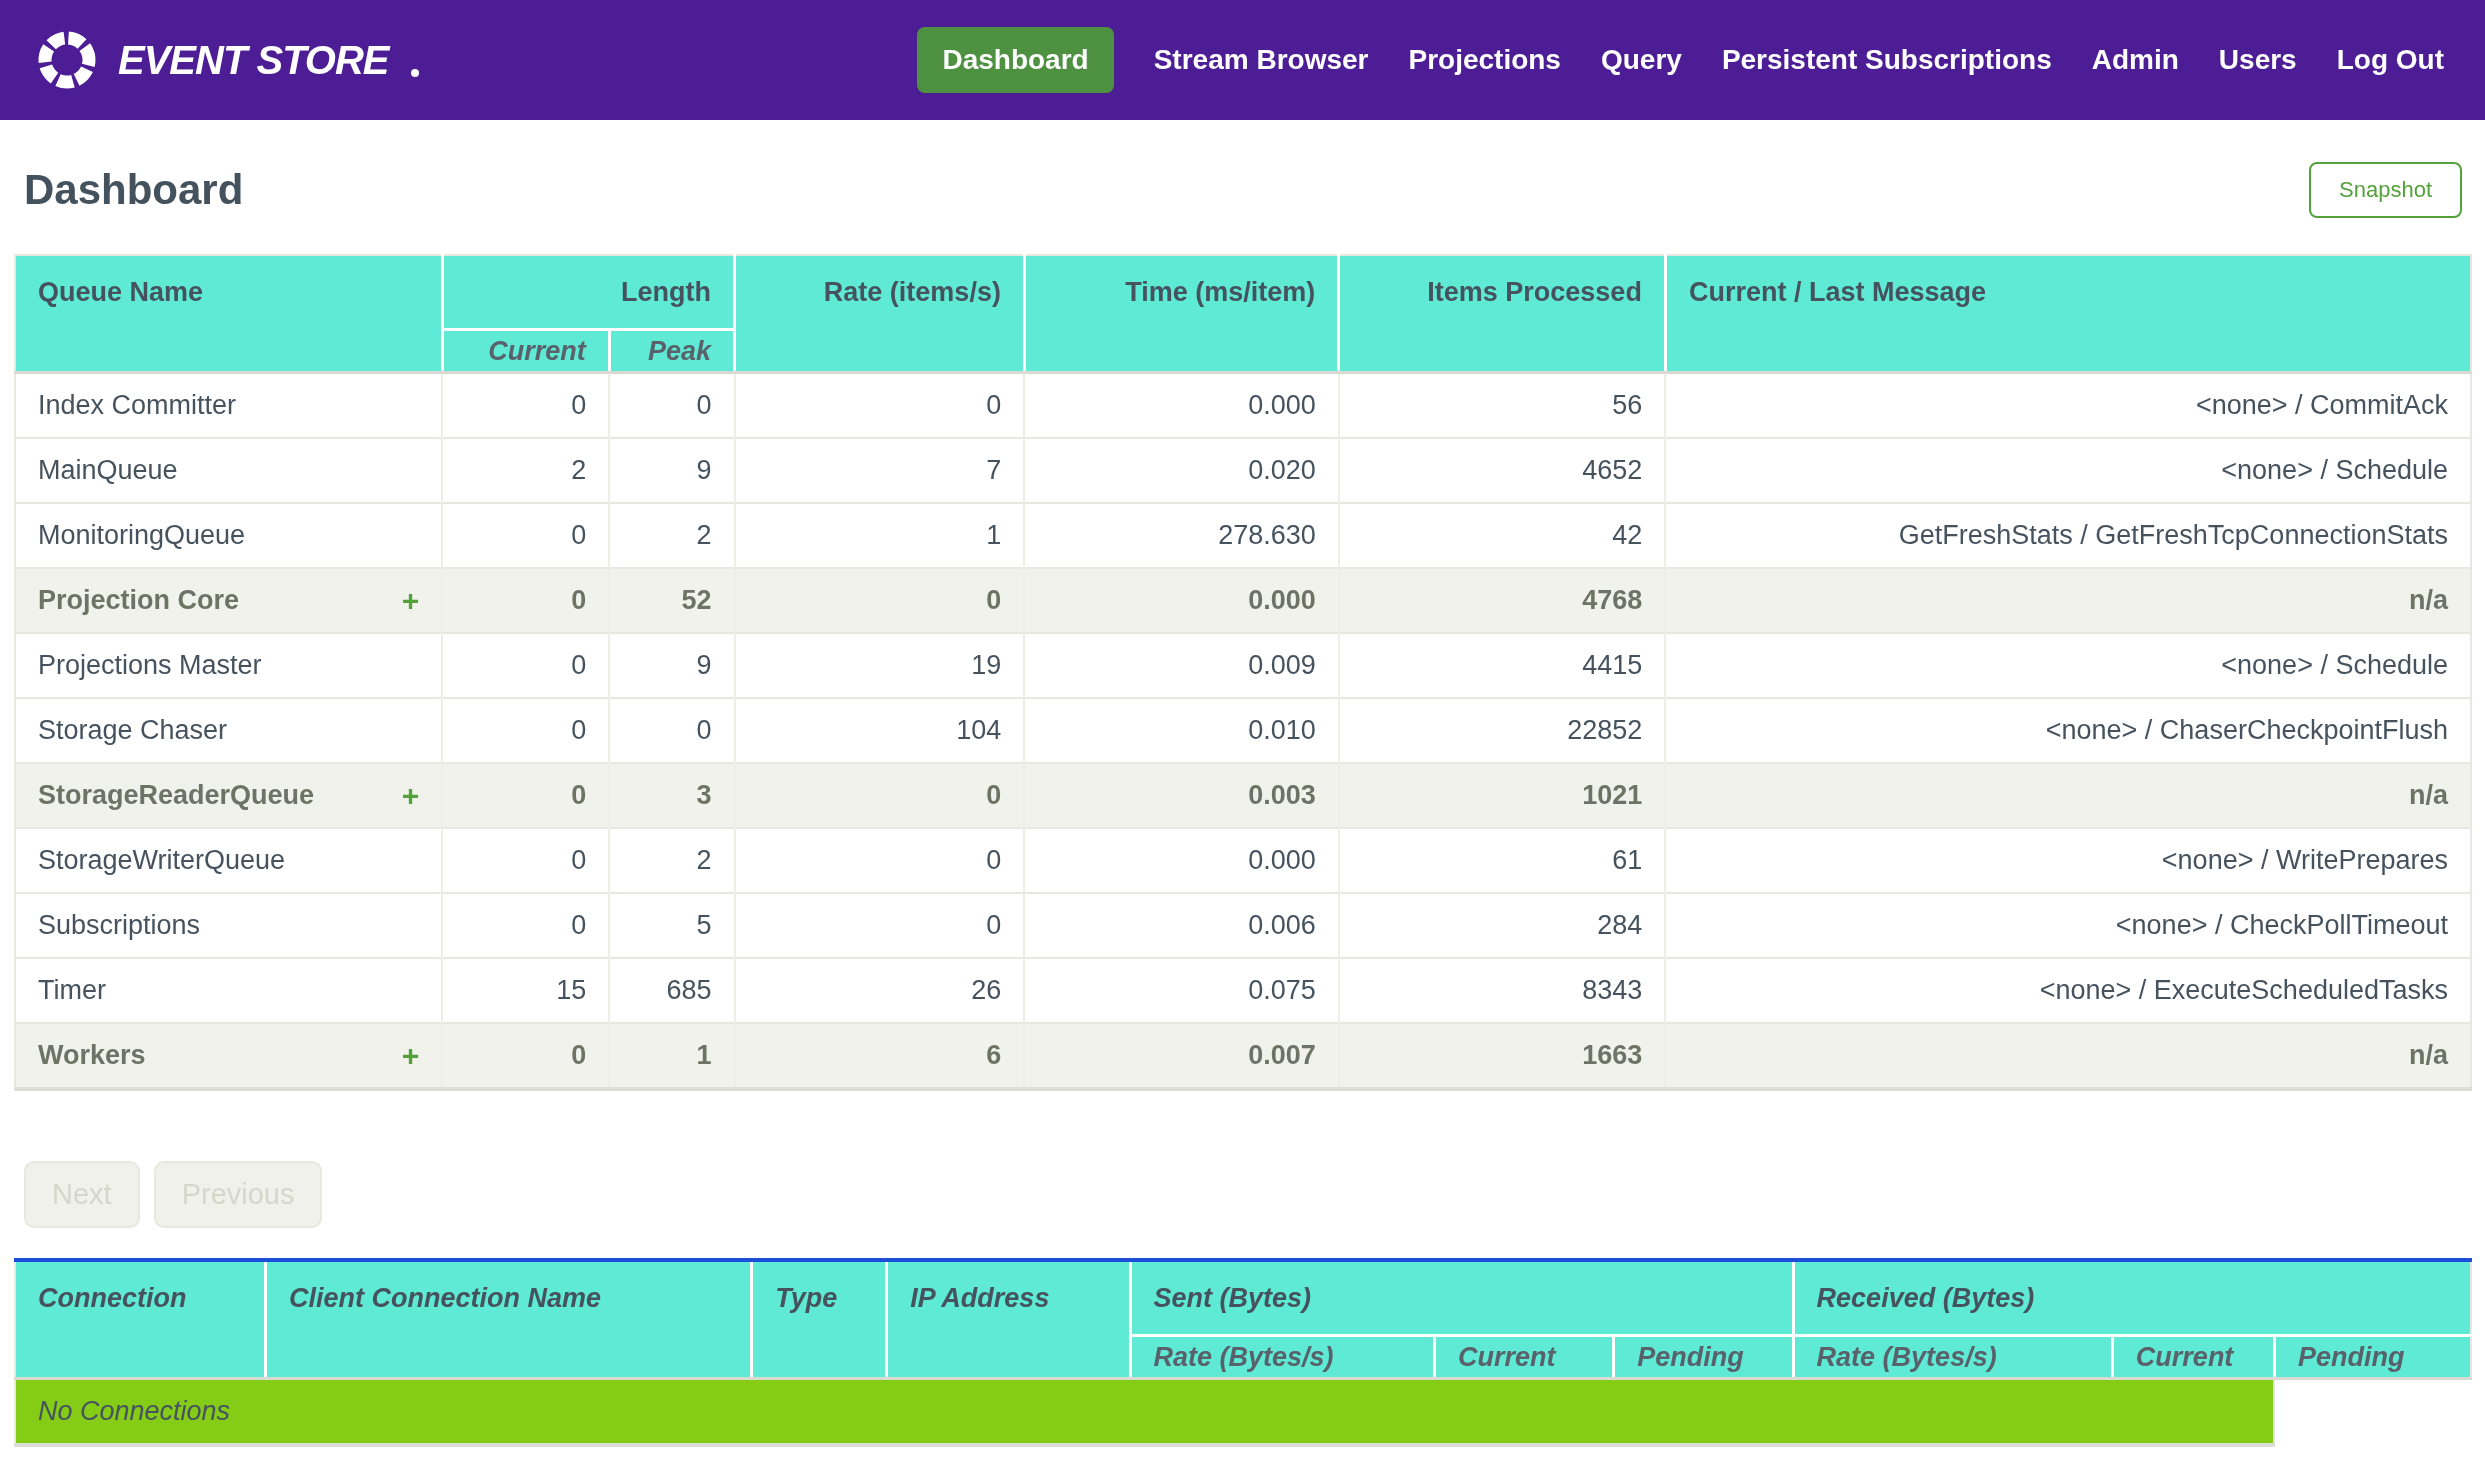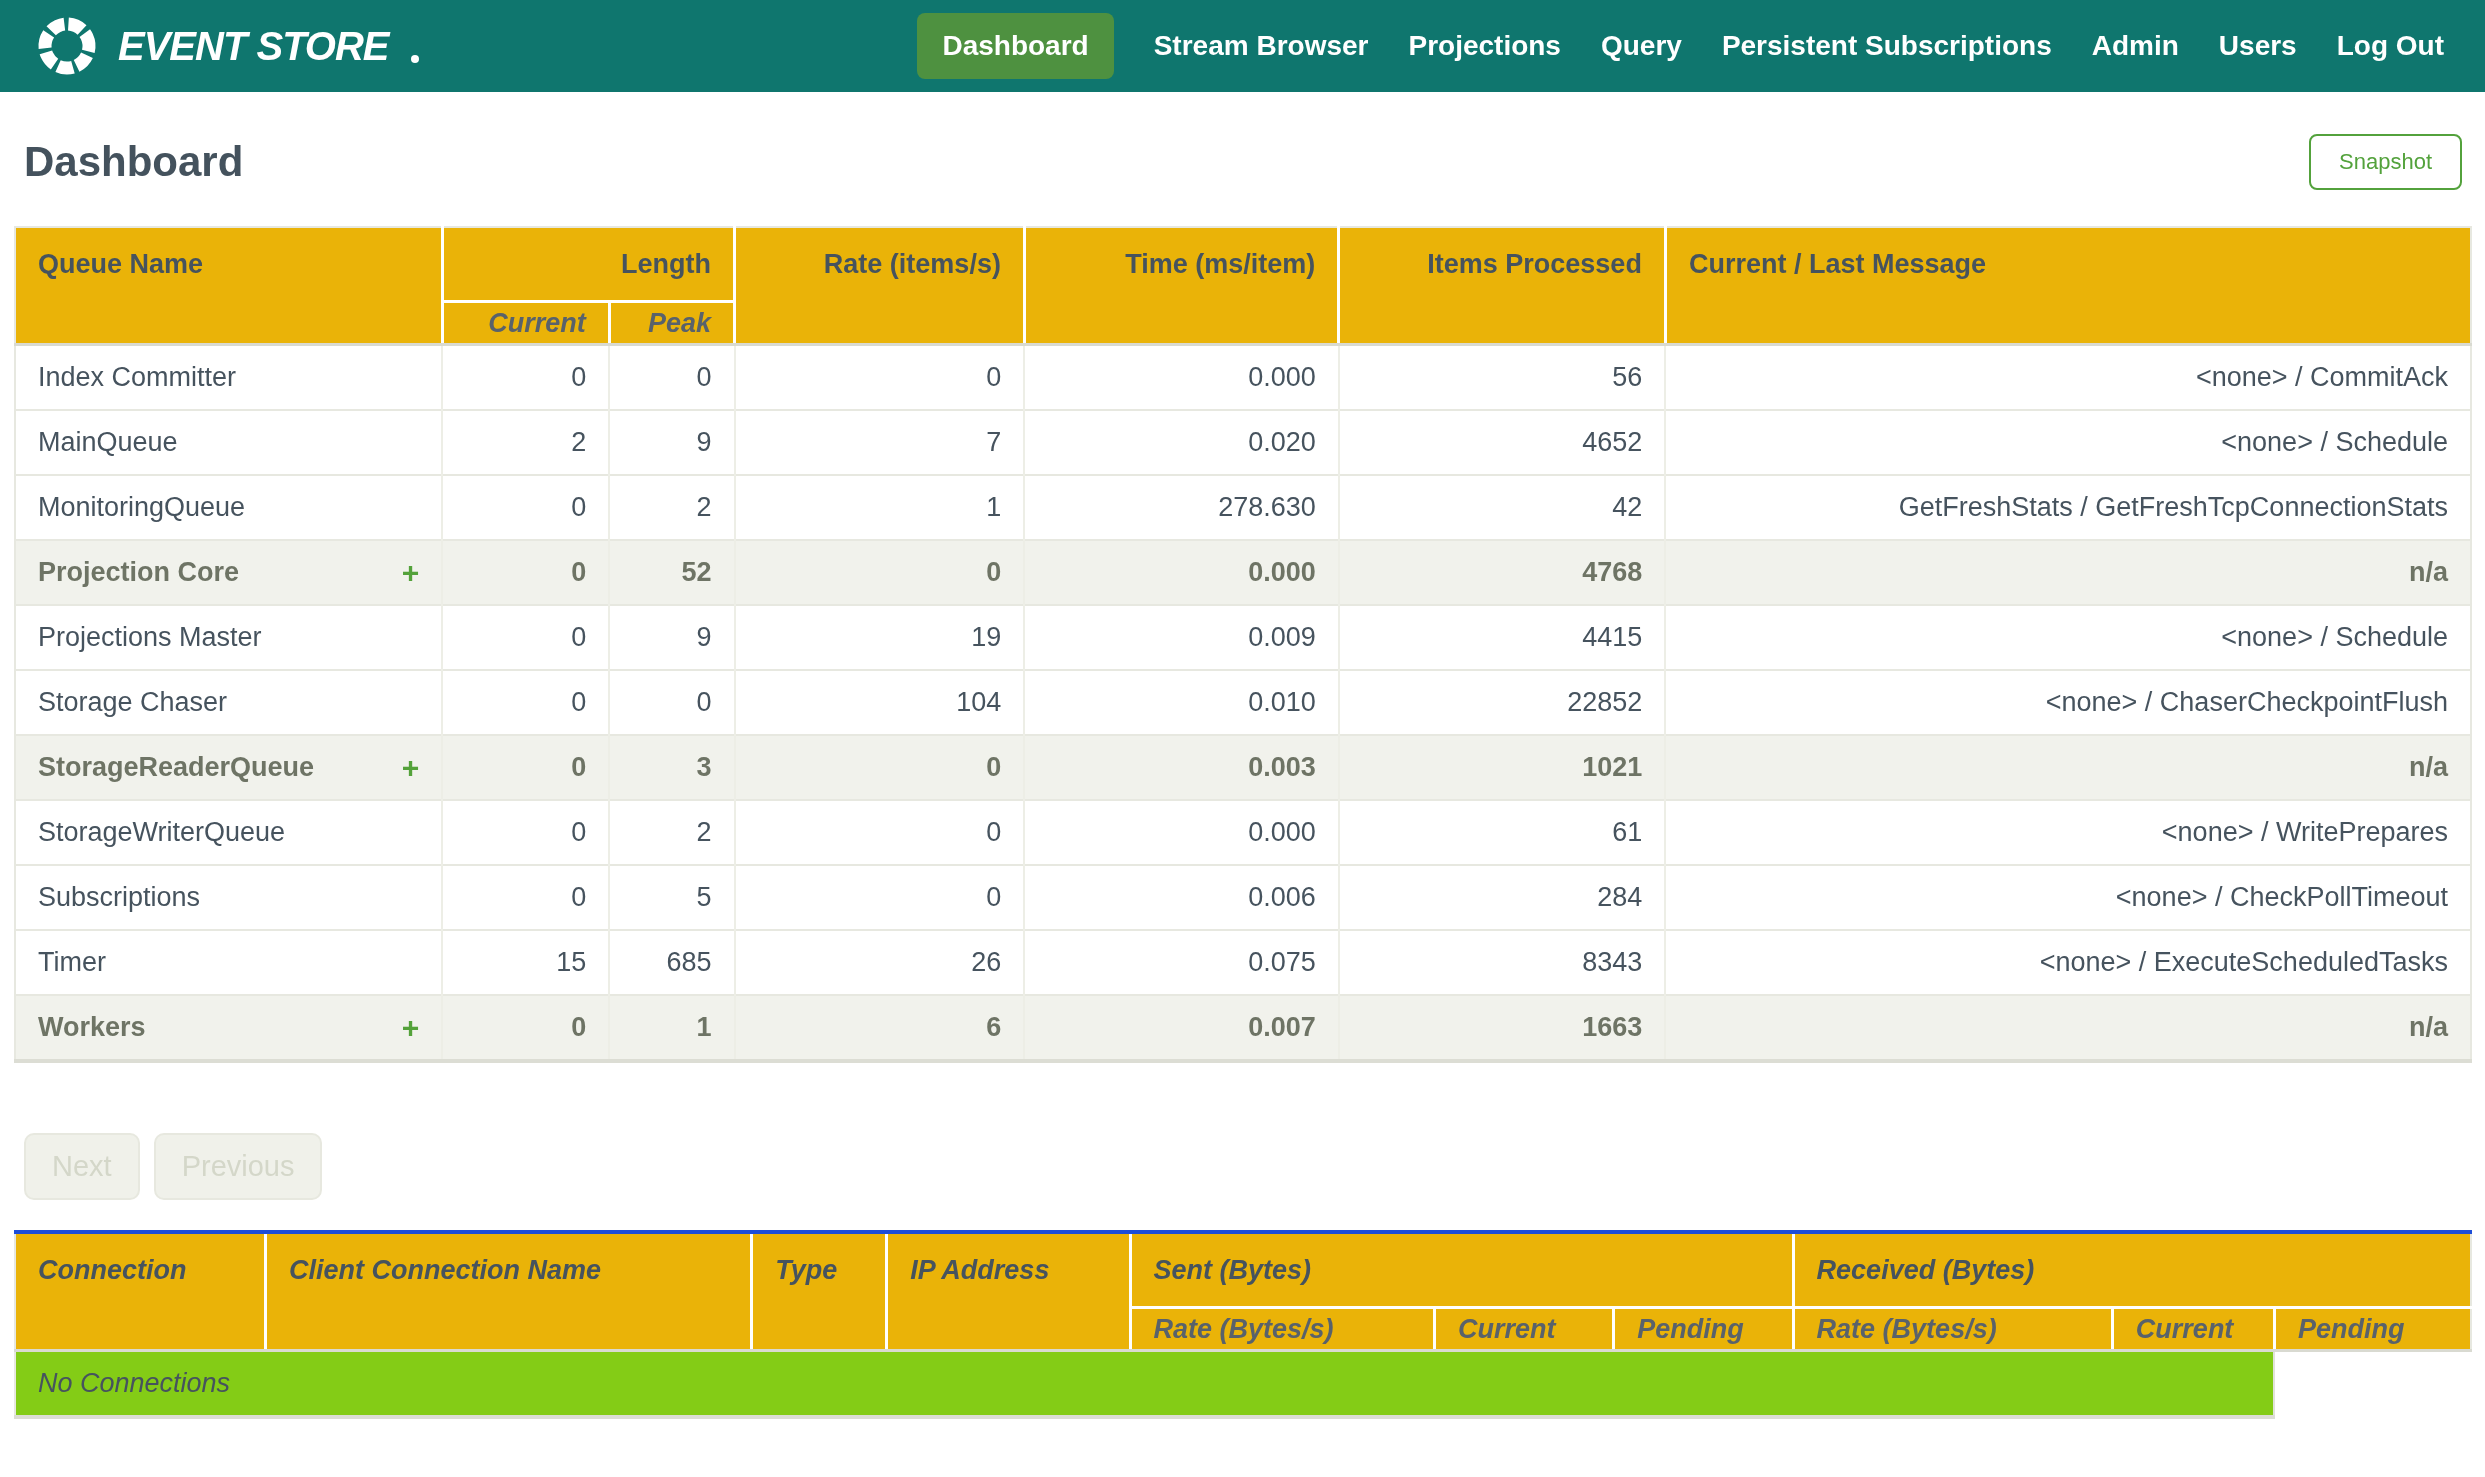--- a/index.html
+++ b/index.html
@@ -3,42 +3,42 @@
 <meta charset="utf-8">
 <style>
   html,body{margin:0;padding:0;}
   body{
     width:2486px;height:1478px;overflow:hidden;background:#ffffff;
     font-family:"Liberation Sans","DejaVu Sans",sans-serif;
     color:#46535e;
   }
   
   .top-nav{
-    height:92px;background:#0f766e;display:flex;align-items:center;
+    height:120px;background:#4c1d95;display:flex;align-items:center;
     justify-content:space-between;padding:0 42px 0 34px;box-sizing:border-box;
   }
   .brand{display:flex;align-items:center;gap:18px;color:#fff;cursor:pointer;}
   .brand svg{display:block;}
   .brand-name{font-size:40px;font-weight:700;font-style:italic;letter-spacing:-1px;white-space:nowrap;}
   .tm-dot{width:8px;height:8px;background:#fff;border-radius:50%;align-self:flex-end;margin:0 0 16px 4px;}
   .nav-menu{list-style:none;display:flex;align-items:center;gap:40px;margin:0;padding:0;}
   .nav-item{color:#fff;font-size:28px;font-weight:700;white-space:nowrap;cursor:pointer;}
   .nav-item.active{background:#4e9140;border-radius:8px;padding:17px 25px;}
   
   main{padding:0 14px;box-sizing:border-box;}
   .page-header{display:flex;justify-content:space-between;align-items:center;margin:42px 10px 36px 10px;}
   h1,h2{font-size:42px;font-weight:700;color:#44525d;margin:0;line-height:52px;}
   .snapshot{
     font-size:22px;color:#53a23c;background:#fff;border:2px solid #53a23c;
     border-radius:8px;padding:13px 28px;cursor:pointer;font-family:inherit;
   }
   
   table.grid{width:100%;border-collapse:collapse;font-size:27px;color:#46535e;table-layout:fixed;}
   .grid th{
-    background:#eab308;font-weight:700;padding:20px 22px;line-height:32px;
+    background:#5eead4;font-weight:700;padding:20px 22px;line-height:32px;
     border-left:3px solid #ffffff;border-bottom:3px solid #d9dad1;vertical-align:top;
   }
   .grid th.fc{border-left:none;}
   .grid th.group{border-bottom:3px solid #ffffff;}
   .grid tr.subhead th{padding:4px 22px;font-style:italic;font-weight:700;color:#59626b;}
   .grid td{padding:16px 22px;line-height:31px;border-top:2px solid #e7e8e0;vertical-align:middle;}
   .grid td + td{border-left:2px solid #edeee6;}
   .al{text-align:left;} .ar{text-align:right;}
   
   #queue-table{border:2px solid #e7e8e0;border-bottom:4px solid #dcddd4;}

